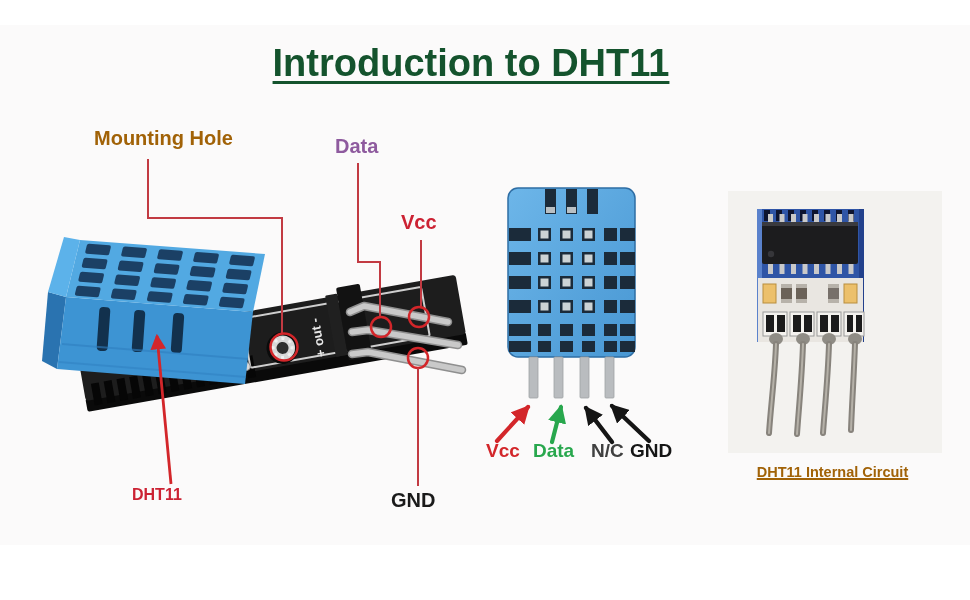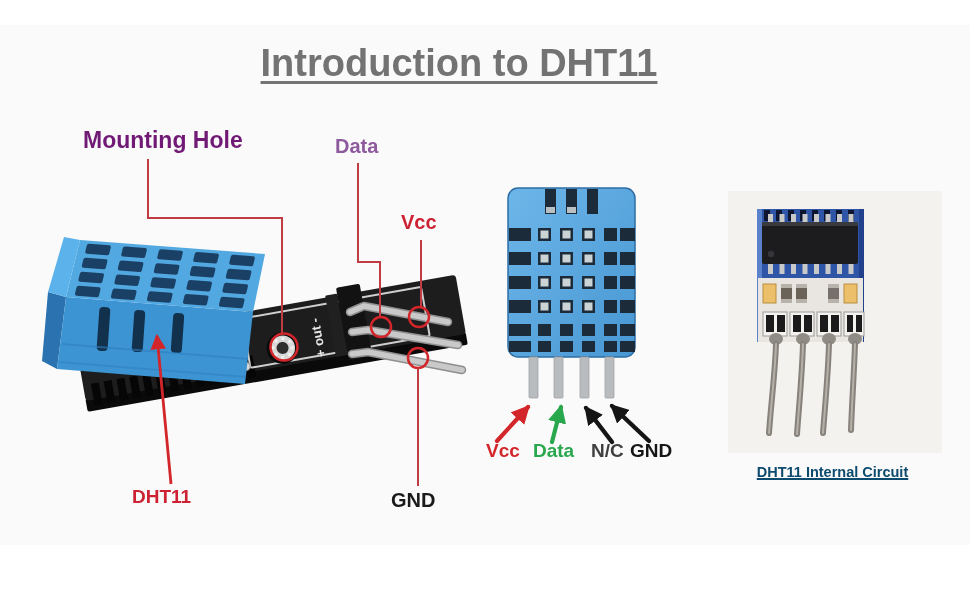--- a/index.html
+++ b/index.html
@@ -1,32 +1,32 @@
 <!DOCTYPE html>
 <html><head>
 <meta charset="utf-8">
 <style>
   html,body{margin:0;padding:0;background:#ffffff;}
   #stage{position:relative;width:970px;height:600px;background:#ffffff;overflow:hidden;
          font-family:"Liberation Sans","DejaVu Sans",sans-serif;}
   .slide-band{position:absolute;left:0;top:25px;width:970px;height:520px;background:#fbfafa;}
   .lbl{position:absolute;font-weight:bold;white-space:nowrap;}
-  #title{left:4px;top:42px;width:910px;text-align:center;font-size:38px;color:#737373;
+  #title{left:16px;top:42px;width:910px;text-align:center;font-size:38px;color:#14532d;
          text-decoration:underline;text-decoration-thickness:3px;text-underline-offset:5px;letter-spacing:0px;}
-  #lbl-mounting{left:83px;top:127px;font-size:23px;color:#701a75;}
+  #lbl-mounting{left:94px;top:127px;font-size:20px;color:#a16207;}
   #lbl-data-photo{left:335px;top:135px;font-size:20px;color:#8e5a9e;}
   #lbl-vcc-photo{left:401px;top:211px;font-size:20px;color:#cc2233;}
   #lbl-gnd-photo{left:391px;top:489px;font-size:20px;color:#1a1a1a;}
-  #lbl-dht11{left:132px;top:486px;font-size:19px;color:#cc2233;}
+  #lbl-dht11{left:132px;top:486px;font-size:16px;color:#cc2233;}
   .pin-lbl{top:440px;font-size:19px;}
   #pin-lbl-0{left:486px;color:#d3262a;}
   #pin-lbl-1{left:533px;color:#28a74d;}
   #pin-lbl-2{left:591px;color:#404040;}
   #pin-lbl-3{left:630px;color:#151515;}
-  #caption-internal{left:715px;top:464px;width:235px;text-align:center;font-size:14.5px;color:#0c4a6e;
+  #caption-internal{left:715px;top:464px;width:235px;text-align:center;font-size:14.5px;color:#a16207;
          text-decoration:underline;text-decoration-thickness:1.5px;}
   svg{position:absolute;left:0;top:0;}
 </style>
 </head>
 <body>
 
 <div id="stage">
   <div class="slide-band"></div>
 
   <svg width="970" height="600" viewBox="0 0 970 600">

